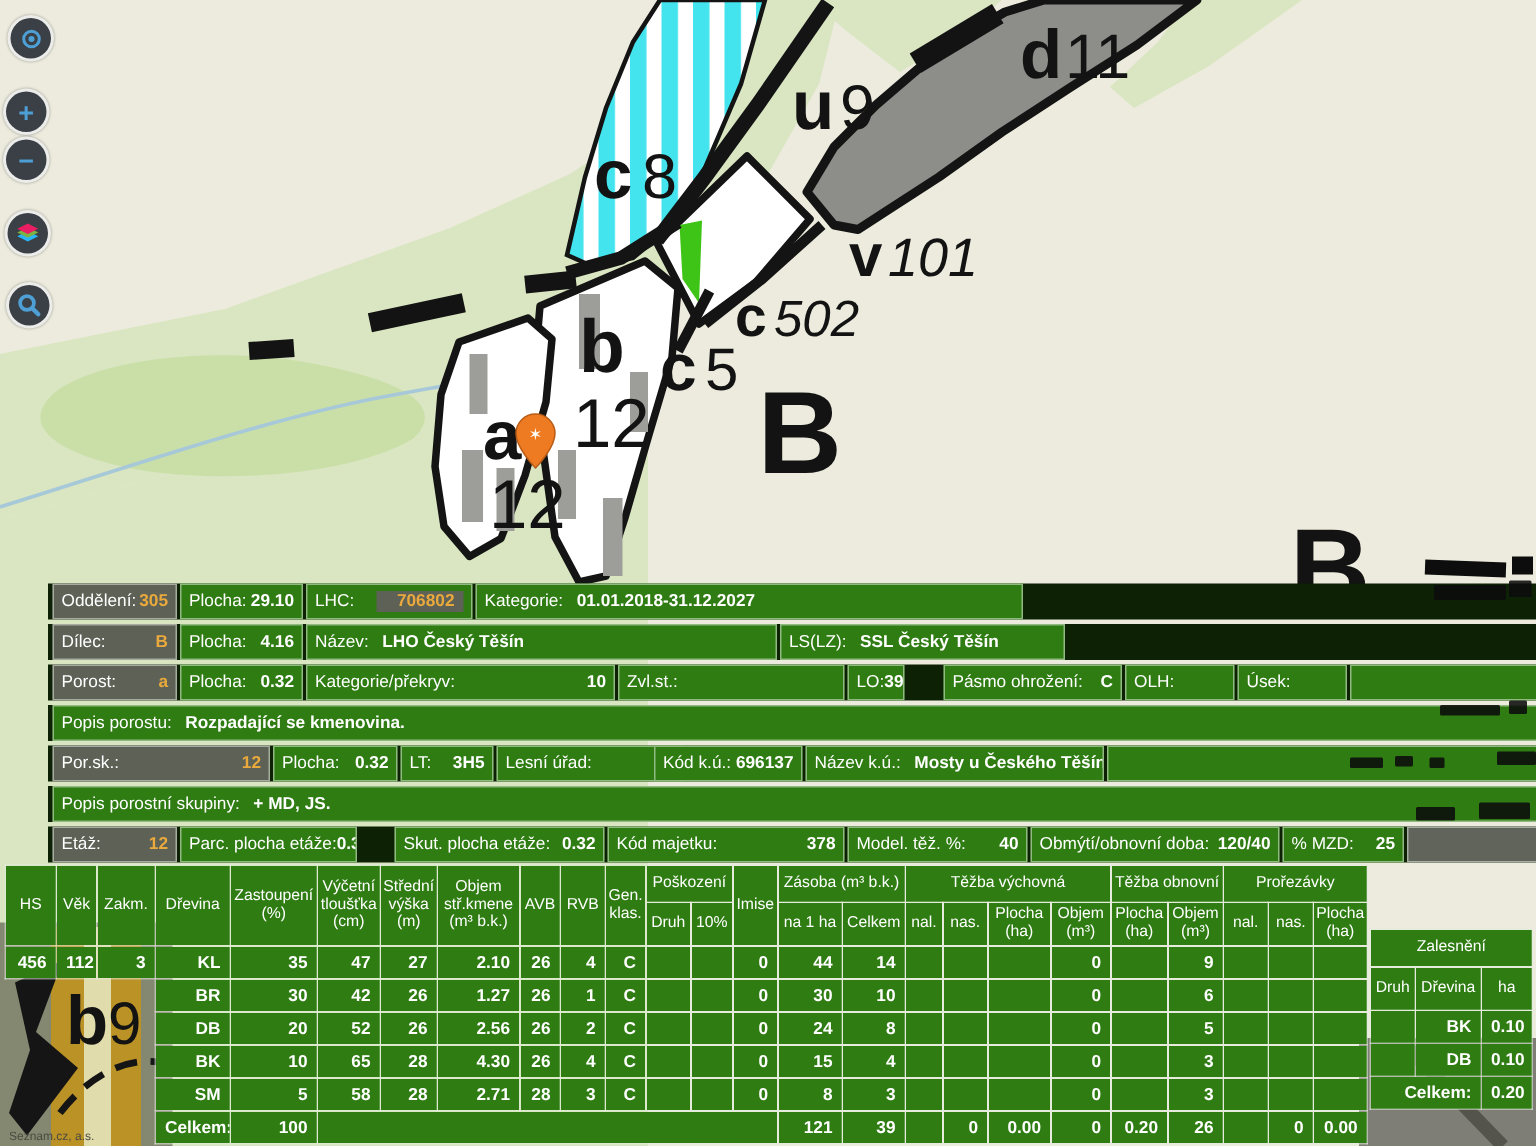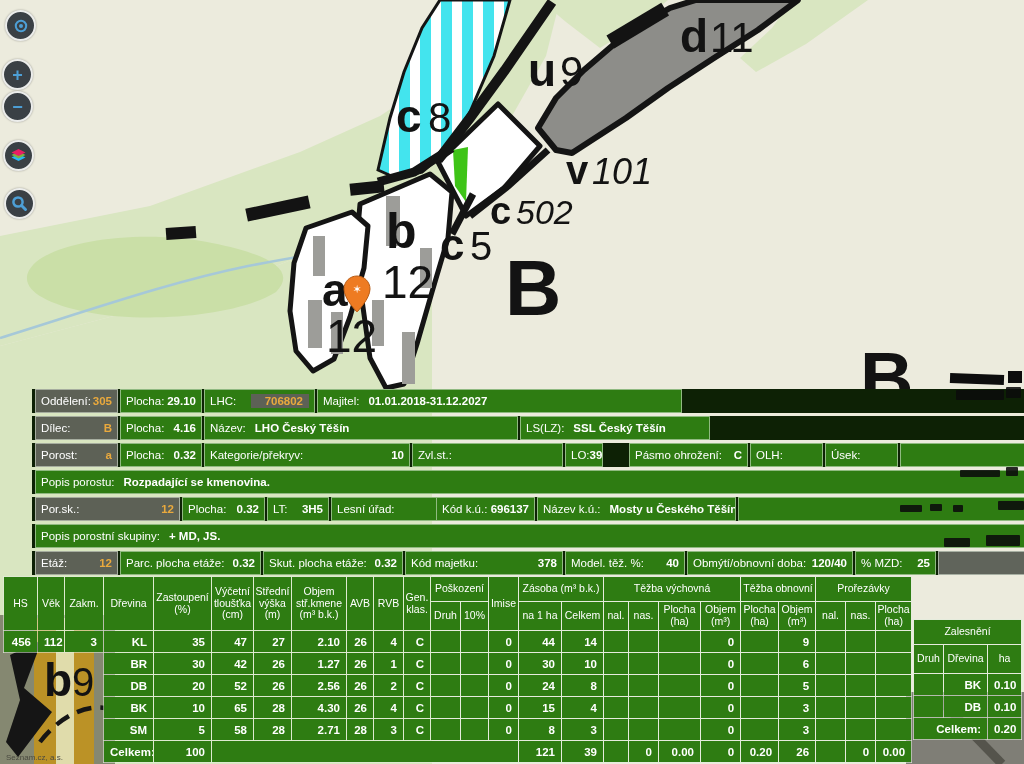--- a/index.html
+++ b/index.html
@@ -181,21 +181,21 @@
     </div>
     <div class="cell" style="left:88px;width:82px">
       <span class="lbl">Plocha:</span>
       <span class="val">29.10</span>
     </div>
     <div class="cell" style="left:172px;width:111px">
       <span class="lbl">LHC:</span>
       <span class="val orange chip">706802</span>
     </div>
     <div class="cell adj" style="left:285px;width:365px">
-      <span class="lbl">Majitel:</span>
+      <span class="lbl">Kategorie:</span>
       <span class="val">01.01.2018-31.12.2027</span>
     </div>
   </div>
 
   <div class="irow" style="top:416px">
     <div class="cell darkc" style="left:3px;width:83px">
       <span class="lbl">Dílec:</span>
       <span class="val orange">B</span>
     </div>
     <div class="cell" style="left:88px;width:82px">
@@ -288,21 +288,21 @@
       <span class="lbl">Popis porostní skupiny:</span>
       <span class="val">+ MD, JS.</span>
     </div>
   </div>
 
   <div class="irow" style="top:551px">
     <div class="cell darkc" style="left:3px;width:83px">
       <span class="lbl">Etáž:</span>
       <span class="val orange">12</span>
     </div>
-    <div class="cell" style="left:88px;width:141px">
+    <div class="cell" style="left:88px;width:118px">
       <span class="lbl">Parc. plocha etáže:</span>
       <span class="val">0.32</span>
     </div>
     <div class="cell" style="left:231px;width:140px">
       <span class="lbl">Skut. plocha etáže:</span>
       <span class="val">0.32</span>
     </div>
     <div class="cell" style="left:373px;width:158px">
       <span class="lbl">Kód majetku:</span>
       <span class="val">378</span>

